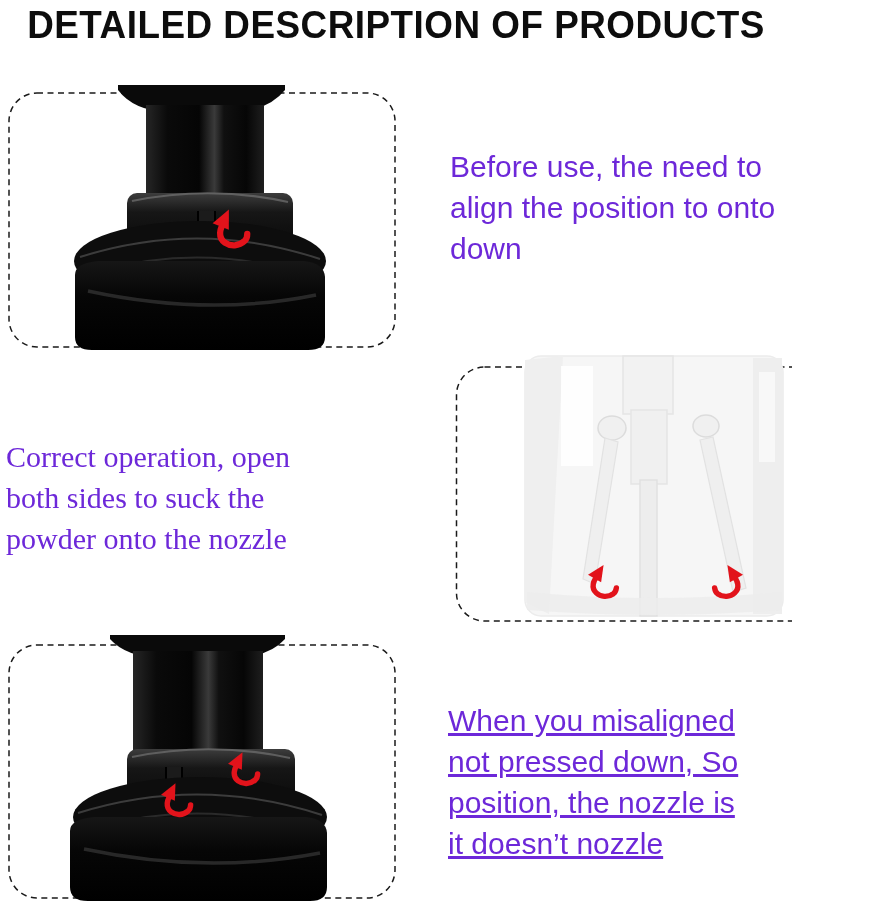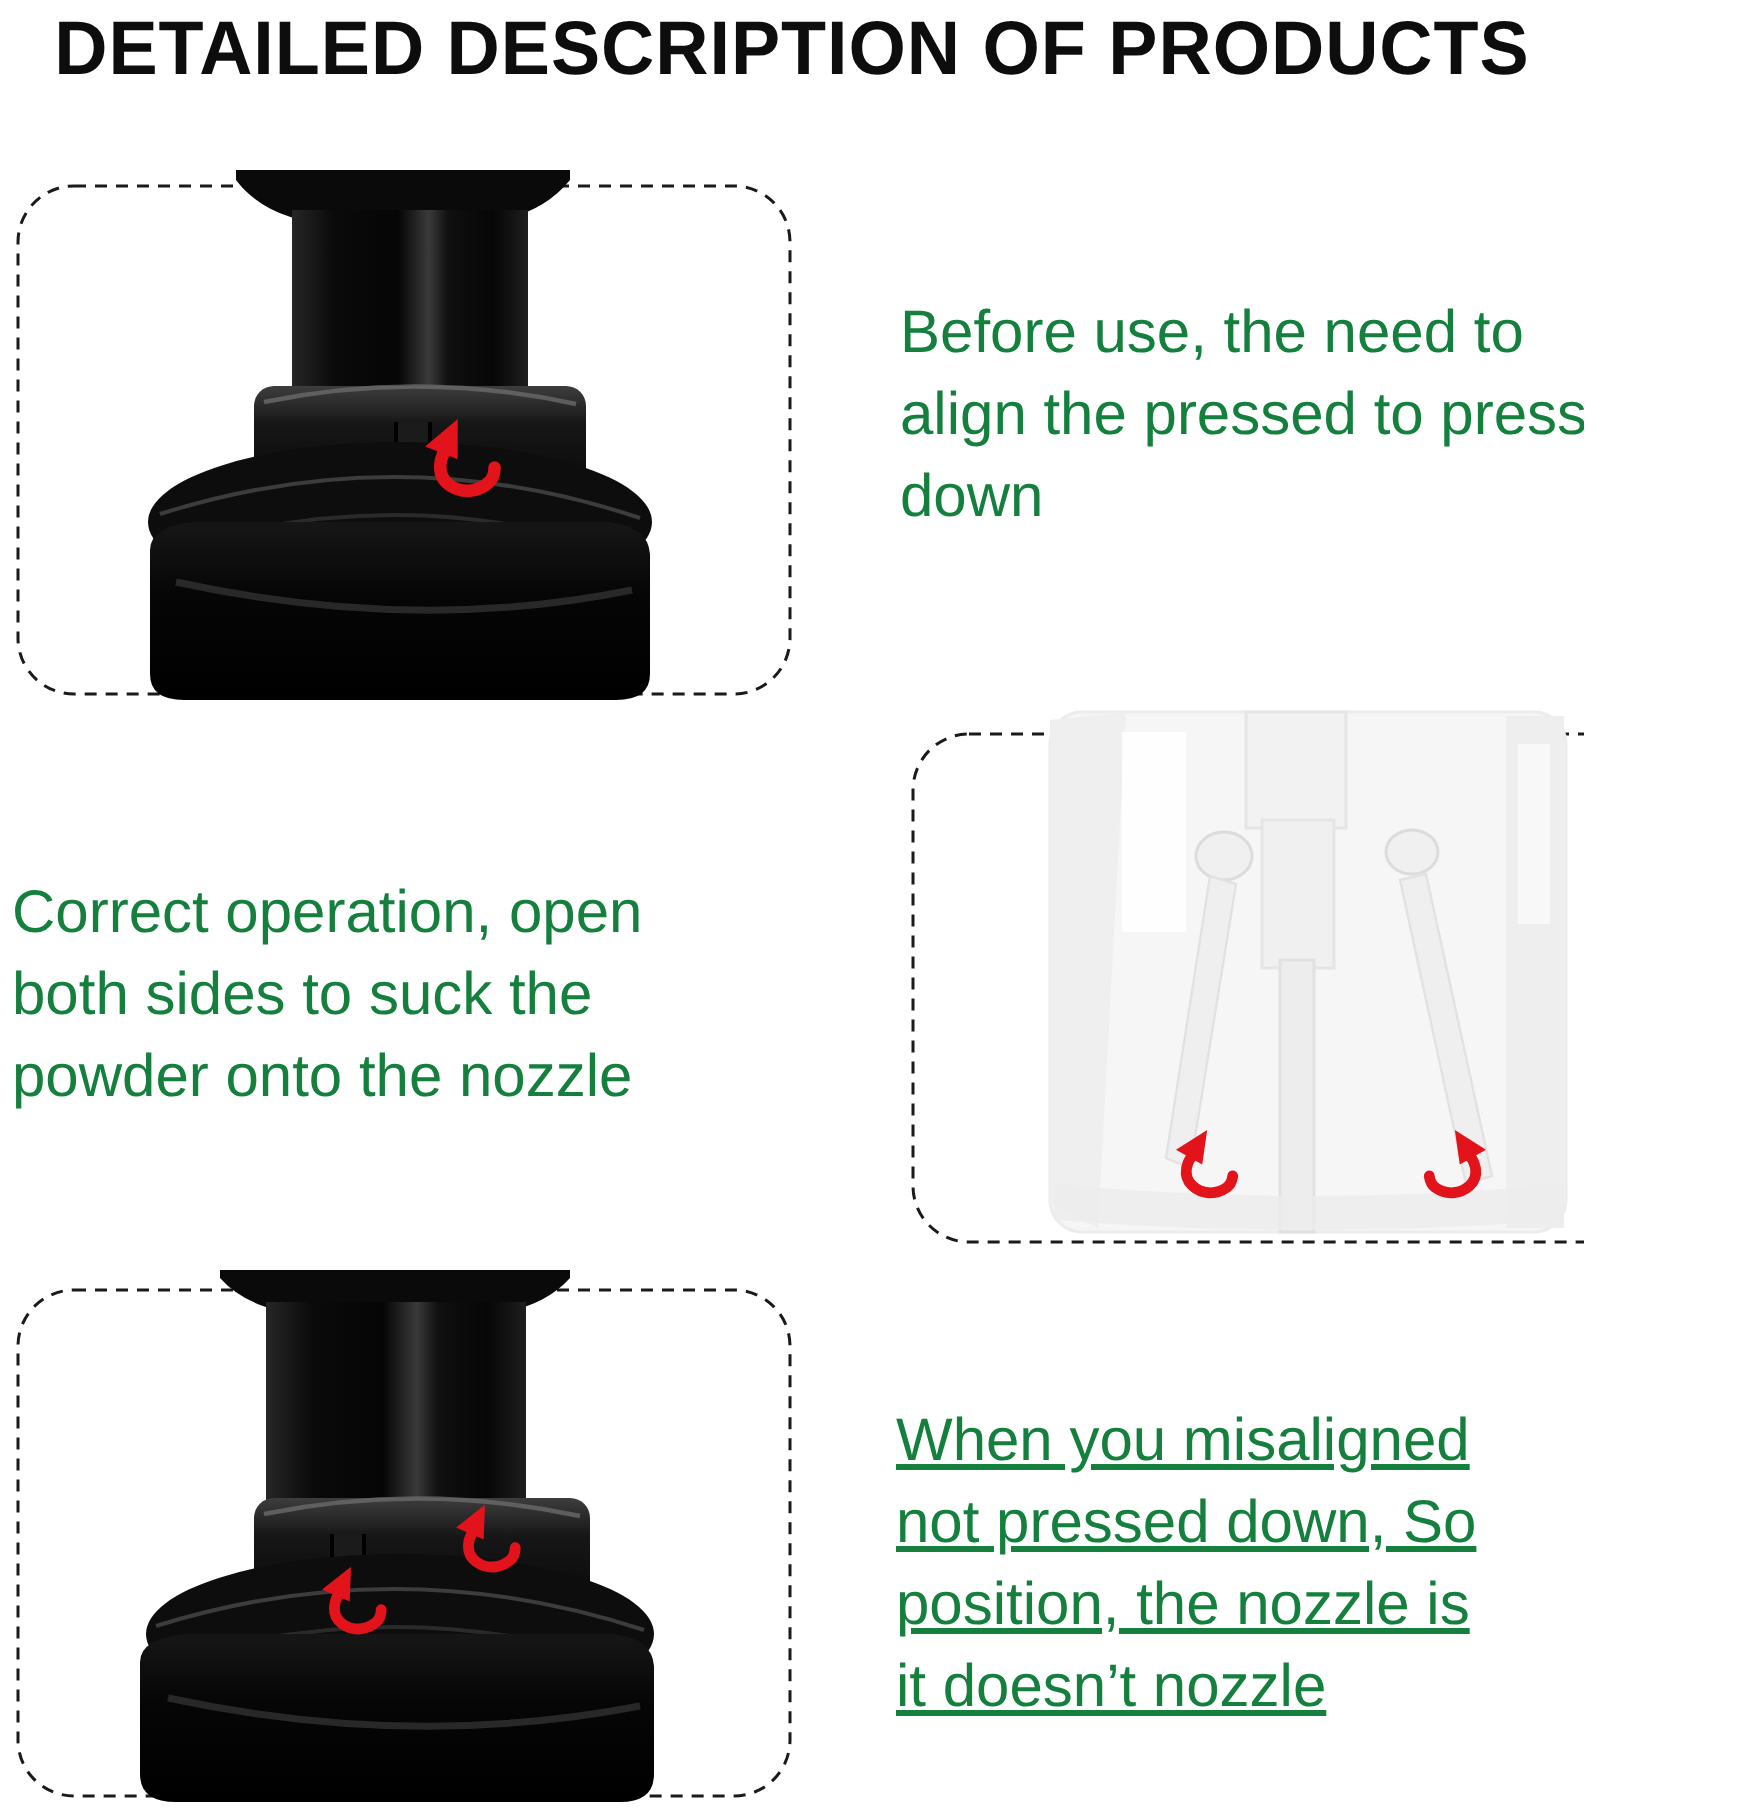--- a/index.html
+++ b/index.html
@@ -5,21 +5,21 @@
   html,body{margin:0;padding:0;background:#ffffff;}
   .page{
     position:relative;width:792px;height:908px;background:#ffffff;
     font-family:"Liberation Sans",sans-serif;overflow:hidden;
   }
   .title{
     position:absolute;left:0;right:0;top:4px;text-align:center;
     font-size:38px;font-weight:bold;color:#0d0d0d;letter-spacing:0.5px;
     transform:scaleX(0.97);transform-origin:center;white-space:nowrap;
   }
-  .caption{position:absolute;color:#15803d;font-size:30px;line-height:41px;}
+  .caption{position:absolute;color:#6d28d9;font-size:30px;line-height:41px;}
   .caption div{white-space:nowrap;}
   .photo{position:absolute;}
   svg{display:block;}
 </style>
 </head>
 <body>
 
 <div class="page">
 
   <svg width="0" height="0" style="position:absolute" aria-hidden="true">
@@ -72,25 +72,25 @@
 
       <path d="M67,190 Q67,178 90,176 L296,176 Q316,178 317,192 L317,252 Q317,265 300,265 L84,265 Q67,265 67,252 Z" fill="url(#baseGrad)"></path>
       <path d="M80,206 Q200,232 308,210" fill="none" stroke="#2f2f2f" stroke-width="3.5" opacity="0.85"></path>
 
       <use href="#swirl-arrow" transform="translate(203,127) rotate(-8) scale(0.95)"></use>
     </svg>
   </div>
 
   <div class="caption" style="left:450px;top:146px;">
     <div>Before use, the need to</div>
-    <div>align the pressed to press</div>
+    <div>align the position to onto</div>
     <div>down</div>
   </div>
 
-  <div class="caption" style="left:6px;top:436px;">
+  <div class="caption" style="left:6px;top:436px;font-family:Liberation Serif, serif;">
     <div>Correct operation, open</div>
     <div>both sides to suck the</div>
     <div>powder onto the nozzle</div>
   </div>
 
   <div class="photo" style="left:455px;top:352px;">
     <svg width="392" height="276" viewBox="0 0 392 276">
       <rect x="1.5" y="15" width="388" height="254" rx="28" fill="none" stroke="#1a1a1a" stroke-width="1.5" stroke-dasharray="6 4.5"></rect>
 
       <rect x="70" y="4" width="258" height="260" rx="16" fill="#f6f6f6" stroke="#ececec" stroke-width="1.5"></rect>

